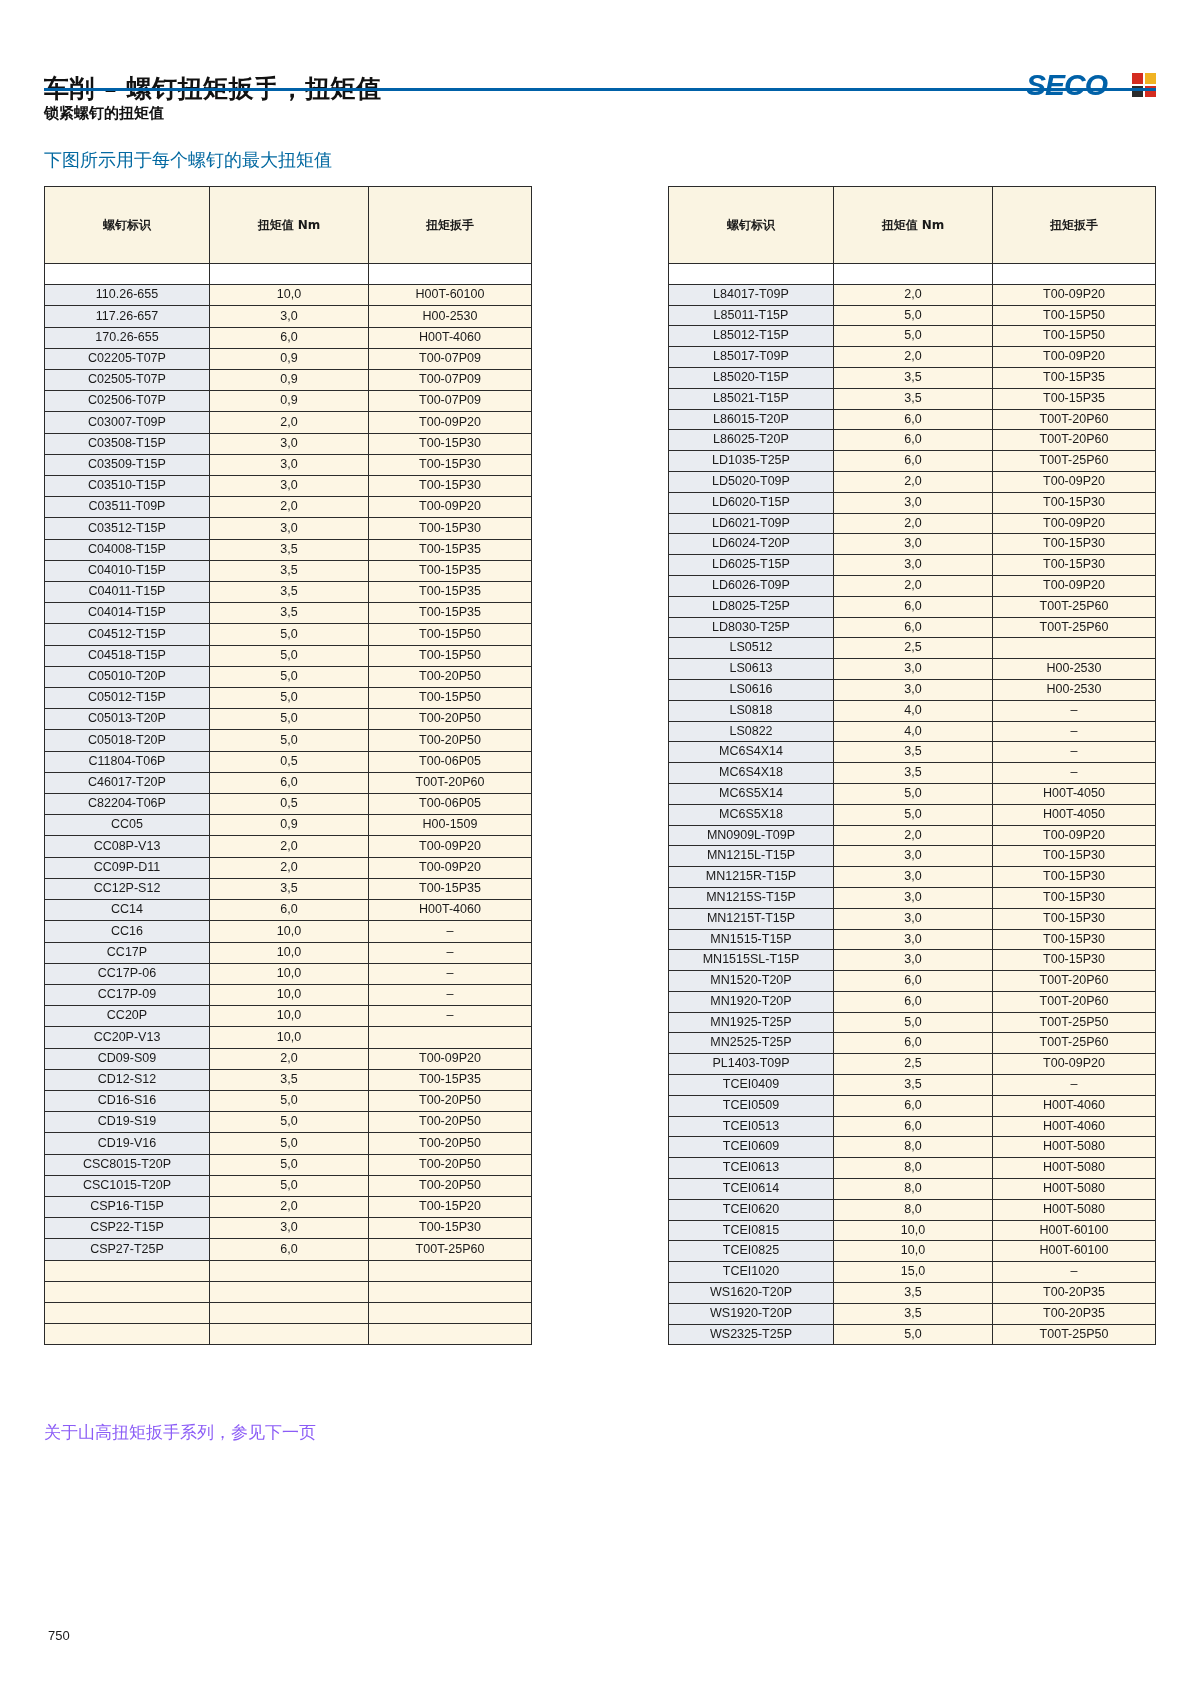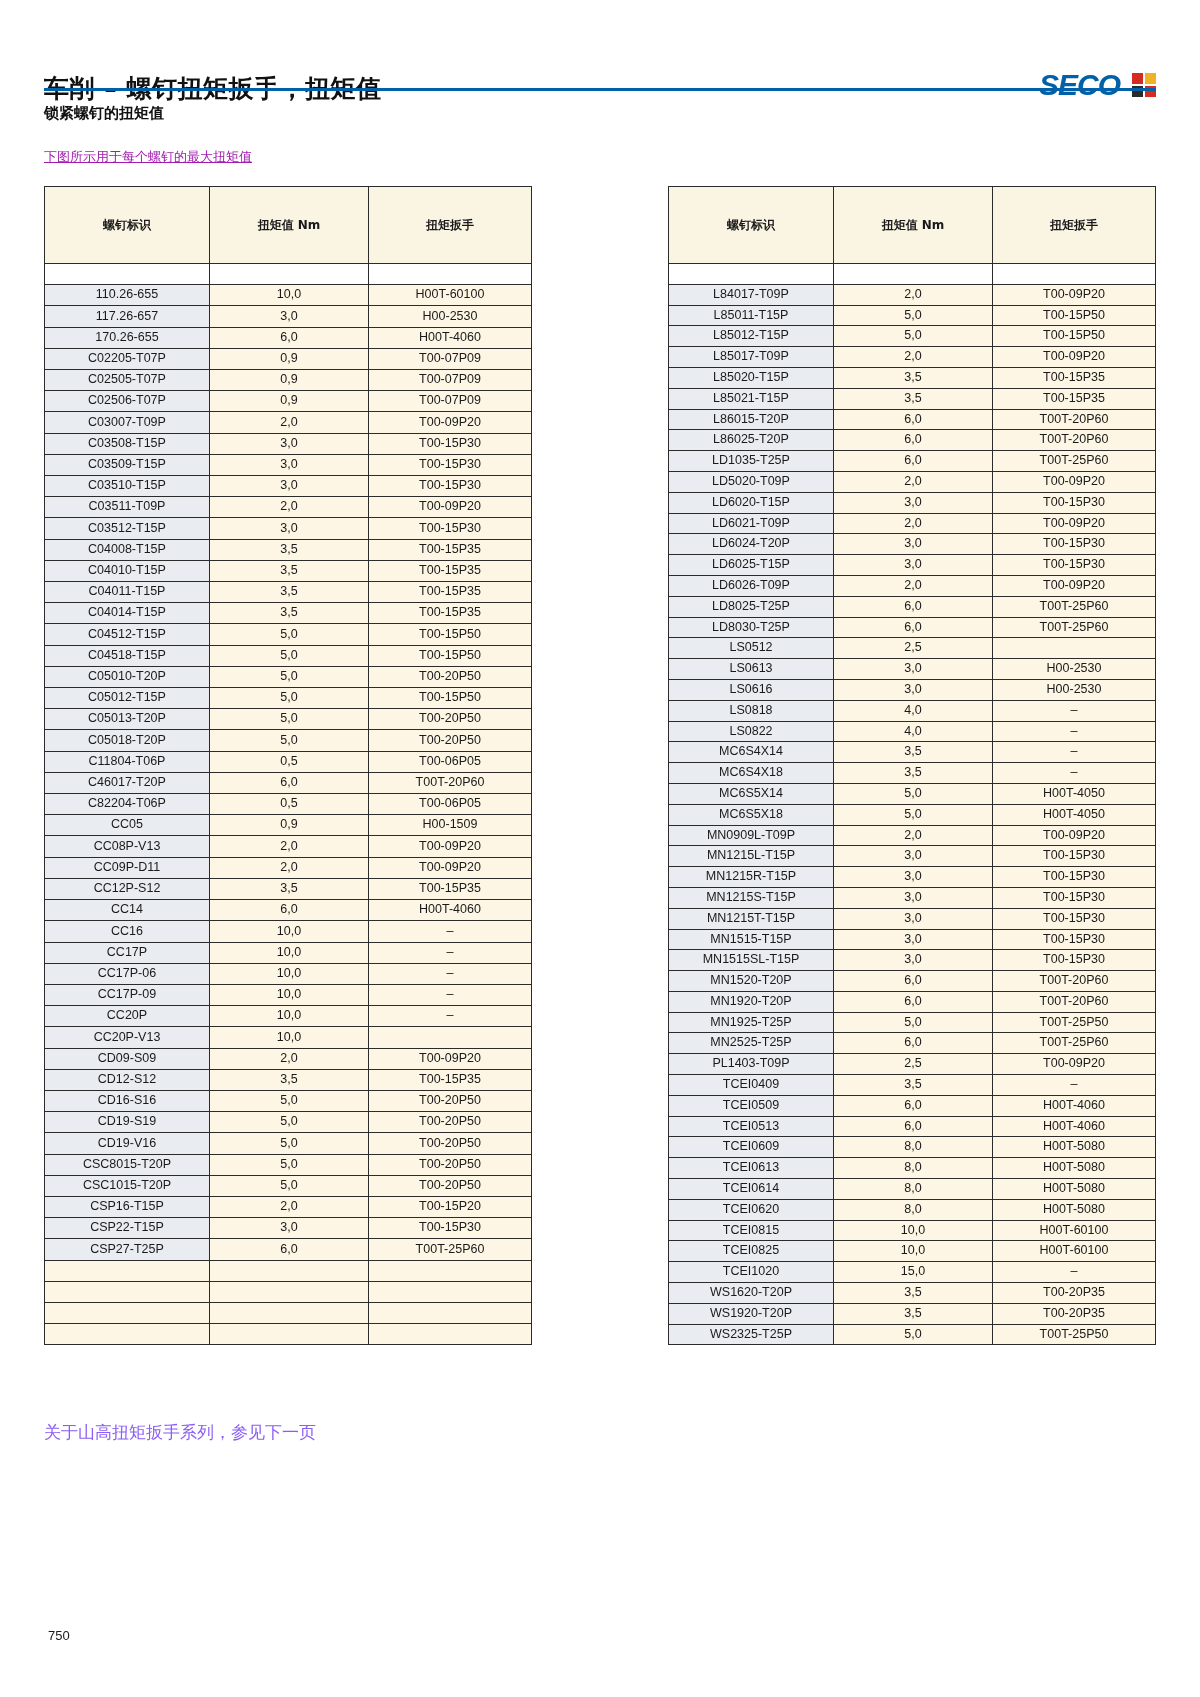--- a/index.html
+++ b/index.html
@@ -40,21 +40,21 @@
     font-weight: bold;
     letter-spacing: 0.5px;
     color: #111;
   }
   .logo {
     position: absolute;
     right: 0;
     top: 0;
     display: flex;
     align-items: center;
-    gap: 12px;
+    gap: 25px;
   }
   .logo-text {
     font-family: "Liberation Sans", sans-serif;
     font-size: 30px;
     font-weight: bold;
     font-style: italic;
     color: #0061a8;
     letter-spacing: -1px;
   }
   .logo-squares {
@@ -84,23 +84,22 @@
     font-family: "DejaVu Sans", sans-serif;
     font-size: 15px;
     font-weight: bold;
     color: #111;
   }
   .intro {
     position: absolute;
     left: 44px;
     top: 148px;
     font-family: "DejaVu Sans", sans-serif;
-    font-size: 13px;
-    color: #a21caf;
-    text-decoration: underline;
+    font-size: 18px;
+    color: #0369a1;
   }
 
   
   .tables {
     position: absolute;
     left: 44px;
     top: 186px;
     width: 1112px;
     display: flex;
     justify-content: space-between;

